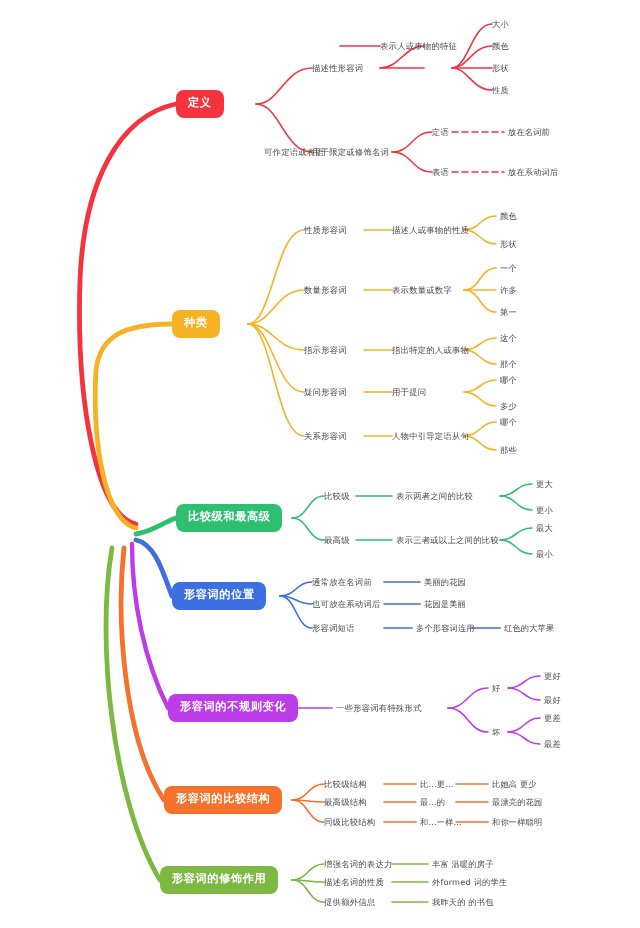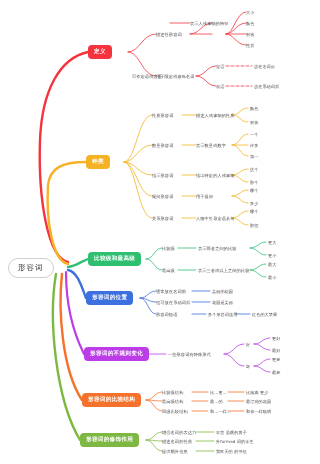--- a/index.html
+++ b/index.html
@@ -125,21 +125,20 @@
     <g fill="none" stroke="#7DB843" stroke-width="0.8" stroke-linecap="round">
       <path d="M146 440 C 154 440 154 432 162 432"></path>
       <path d="M146 440 C 154 440 154 441 162 441"></path>
       <path d="M146 440 C 154 440 154 451 162 451"></path>
       <line x1="196" y1="432" x2="214" y2="432"></line>
       <line x1="196" y1="441" x2="214" y2="441"></line>
       <line x1="196" y1="451" x2="214" y2="451"></line>
     </g>
   </svg>
 
-  <div class="node root">形容词</div>
 
   <div class="node topic" style="left:88px;top:52px;background:#F5333F">定义</div>
   <div class="node sub" style="left:156px;top:34px">描述性形容词</div>
   <div class="node sub" style="left:190px;top:23px">表示人或事物的特征</div>
   <div class="node leaf" style="left:246px;top:12px">大小</div>
   <div class="node leaf" style="left:246px;top:23px">颜色</div>
   <div class="node leaf" style="left:246px;top:34px">形状</div>
   <div class="node leaf" style="left:246px;top:45px">性质</div>
   <div class="node sub" style="left:156px;top:76px">用于限定或修饰名词</div>
 

